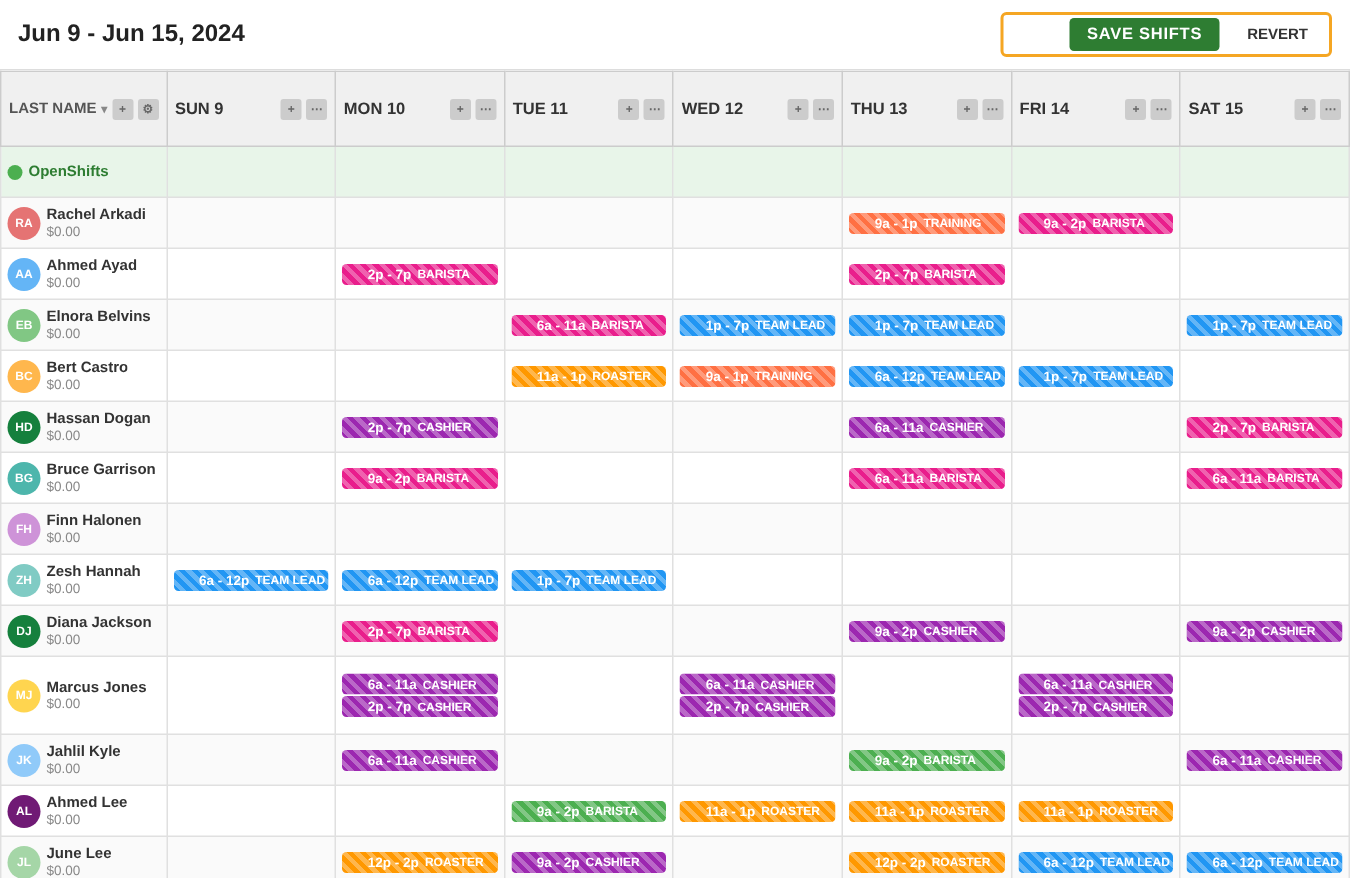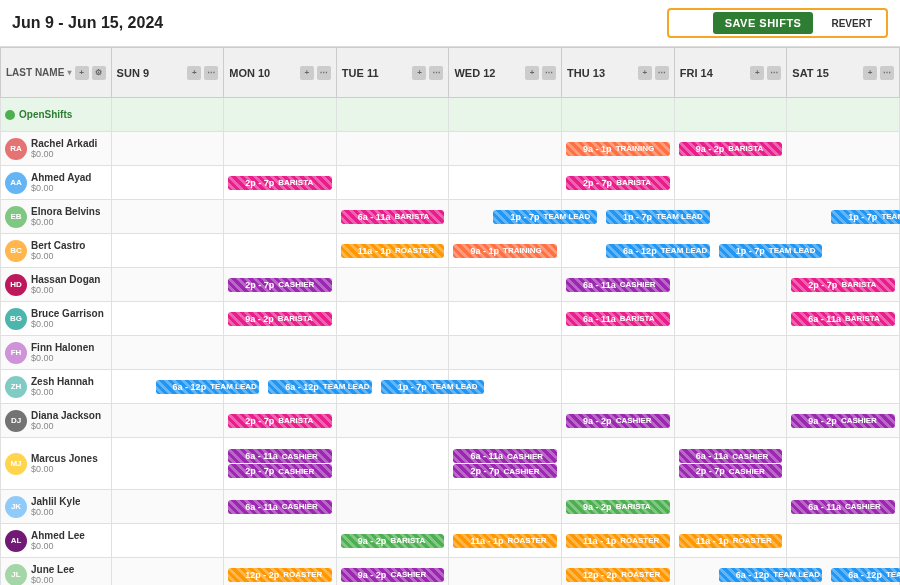--- a/index.html
+++ b/index.html
@@ -34,21 +34,21 @@
     
     .open-shifts-row td { background: #e8f5e9; }
     .open-shifts-label { display: flex; align-items: center; gap: 4px; font-weight: 700; font-size: 10px; color: #2e7d32; }
     .green-dot { width: 10px; height: 10px; border-radius: 50%; background: #4caf50; }
 
     .shift-block { border-radius: 3px; padding: 2px 17px; font-size: 9px; font-weight: 700; display: inline-flex; align-items: center; gap: 2px; white-space: nowrap; overflow: hidden; width: 100%; position: relative; background-image: repeating-linear-gradient(45deg, transparent, transparent 3px, rgba(255,255,255,0.3) 3px, rgba(255,255,255,0.3) 6px); }
     .shift-time { color: #fff; font-size: 9px; font-weight: 700; }
     .shift-role { color: #fff; font-size: 8px; font-weight: 700; margin-left: 2px; }
 
     .shift-barista { background-color: #e91e8c; }
-    .shift-team-lead { background-color: #2196f3; margin-left: 40px; }
+    .shift-team-lead { background-color: #2196f3; }
     .shift-cashier { background-color: #9c27b0; }
     .shift-roaster { background-color: #ff9800; }
     .shift-training { background-color: #ff7043; }
     .shift-barista-green { background-color: #4caf50; }
 
     .footer-row td { background: #f5f5f5; font-size: 10px; font-weight: 600; color: #444; padding: 3px 5px; border: 1px solid #ddd; }
 
     .sort-icon { font-size: 8px; color: #888; }
 
     .two-shifts { display: flex; flex-direction: column; gap: 1px; }
@@ -281,21 +281,21 @@
           <td><div class="shift-block shift-team-lead">
                 <span class="shift-time">1p - 7p</span>
                 <span class="shift-role">TEAM LEAD</span>
               </div></td>
           <td></td>
         </tr>
 
         <tr>
           <td>
             <div class="name-cell">
-              <div class="avatar" style="background:#be185d;">HD</div>
+              <div class="avatar" style="background:#15803d;">HD</div>
               <div class="name-info">
                 <div class="name">Hassan Dogan</div>
                 <div class="wage">$0.00</div>
               </div>
             </div>
           </td>
           <td></td>
           <td><div class="shift-block shift-cashier">
                 <span class="shift-time">2p - 7p</span>
                 <span class="shift-role">CASHIER</span>
@@ -384,21 +384,21 @@
               </div></td>
           <td></td>
           <td></td>
           <td></td>
           <td></td>
         </tr>
 
         <tr>
           <td>
             <div class="name-cell">
-              <div class="avatar" style="background:#737373;">DJ</div>
+              <div class="avatar" style="background:#15803d;">DJ</div>
               <div class="name-info">
                 <div class="name">Diana Jackson</div>
                 <div class="wage">$0.00</div>
               </div>
             </div>
           </td>
           <td></td>
           <td><div class="shift-block shift-barista">
                 <span class="shift-time">2p - 7p</span>
                 <span class="shift-role">BARISTA</span>

